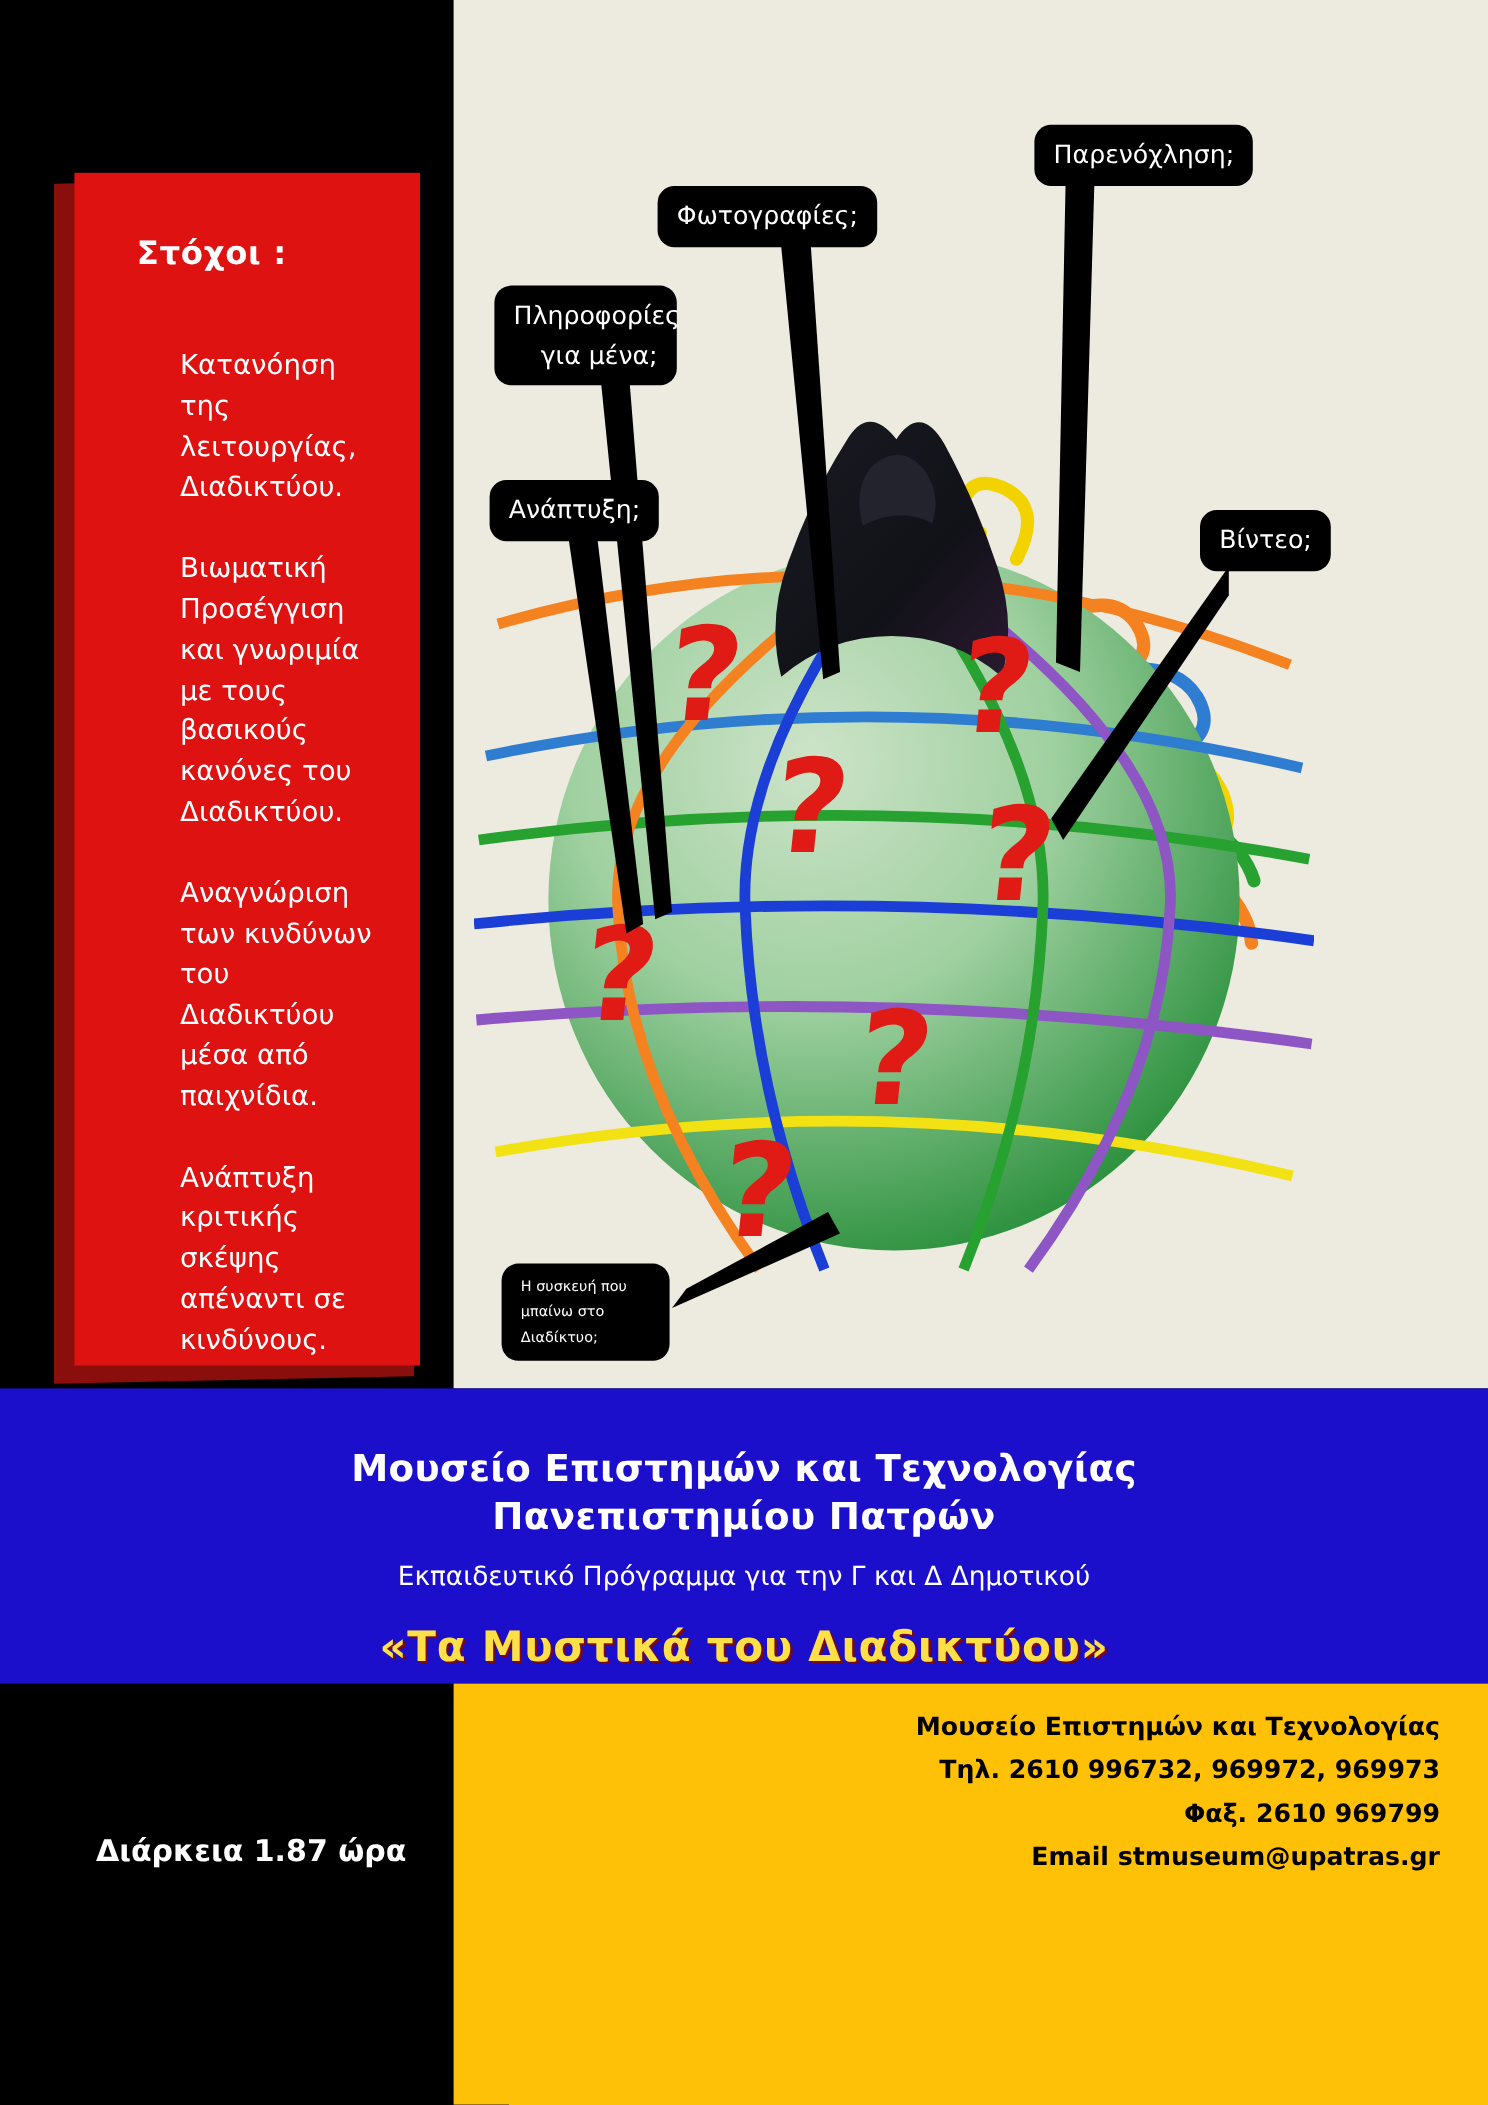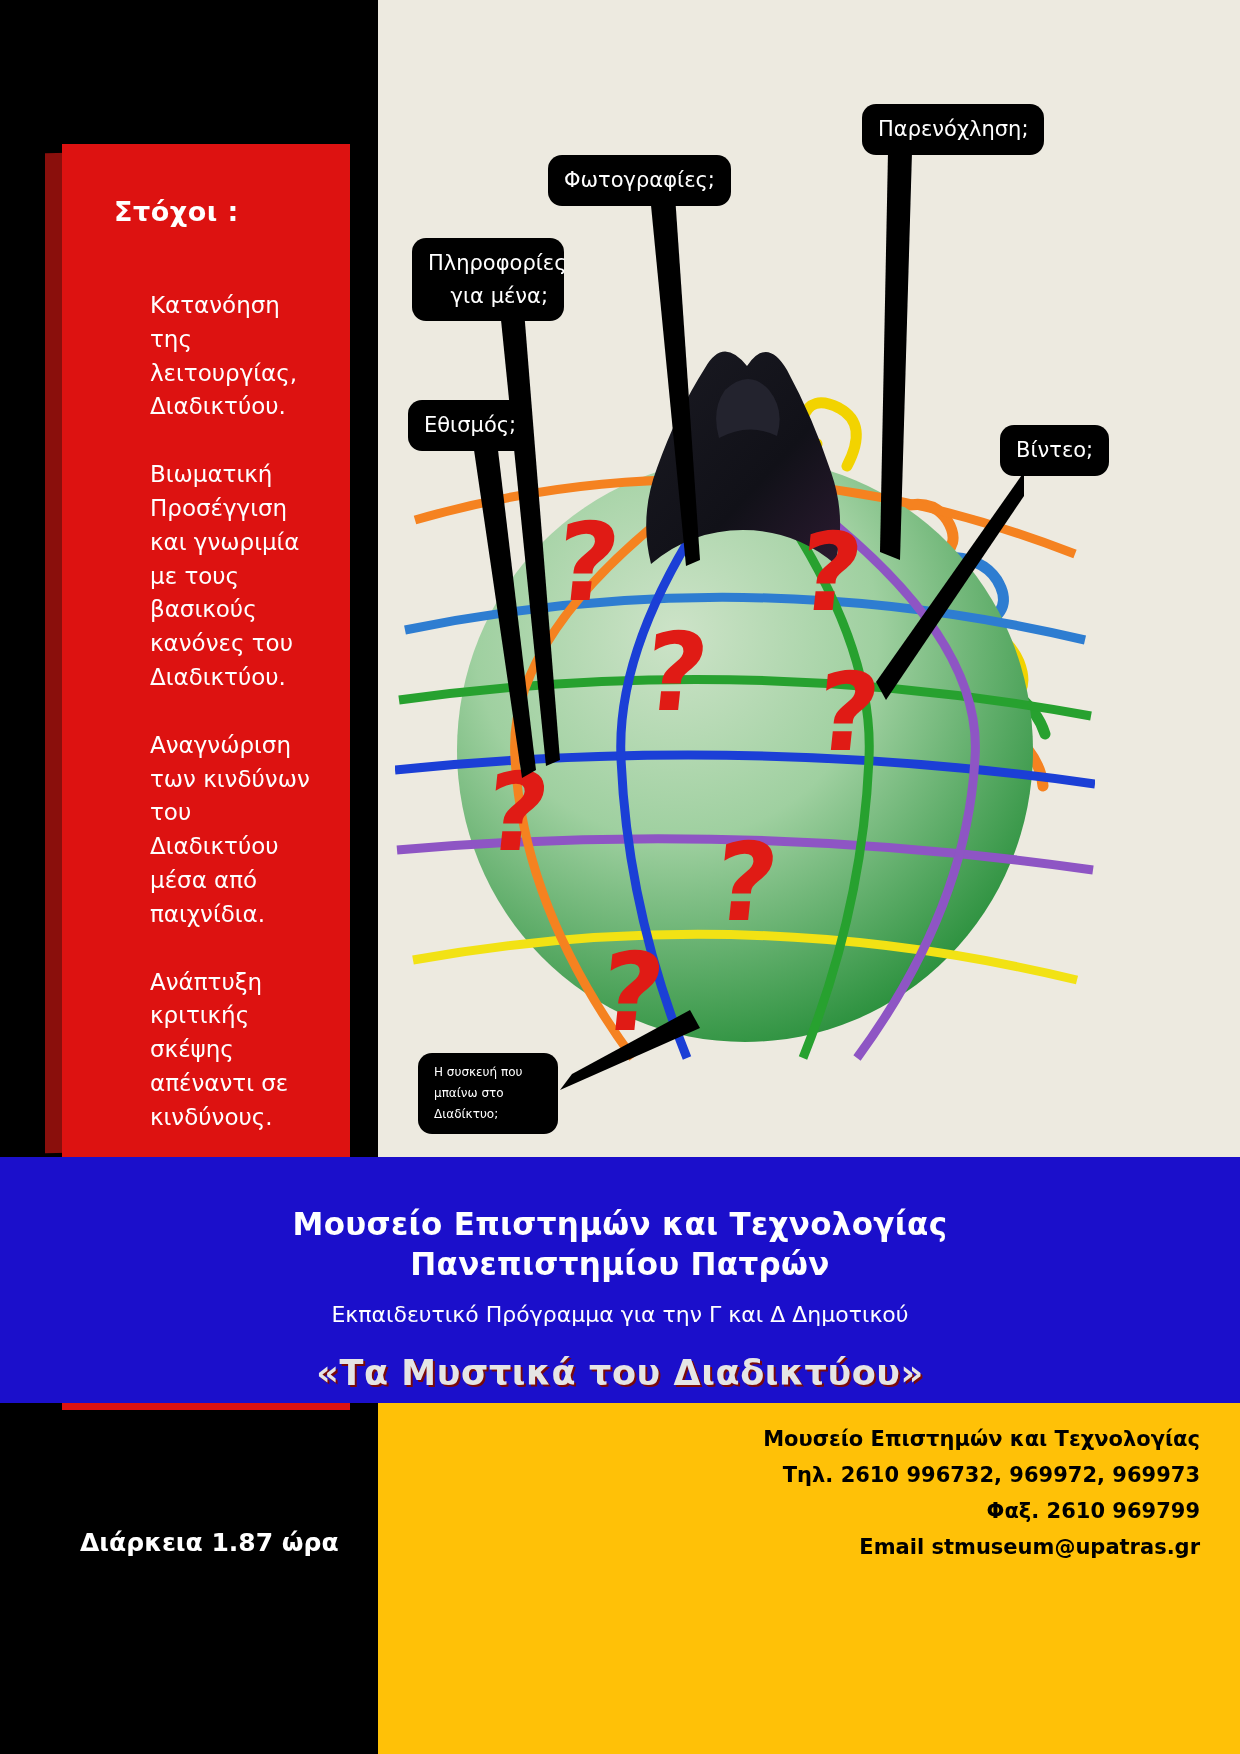--- a/index.html
+++ b/index.html
@@ -26,21 +26,21 @@
   .red-shadow {
     position: absolute;
     left: 45px; top: 150px;
     width: 300px; height: 1000px;
     background: #8a0f0c;
     transform: skewY(-1.2deg);
   }
   .red-box {
     position: absolute;
     left: 62px; top: 144px;
-    width: 288px; height: 1266px;
+    width: 288px; height: 994px;
     background: #dd1211;
     color: #ffffff;
     padding: 52px 30px 20px 52px;
   }
   .red-title {
     font-size: 27px;
     font-weight: bold;
     letter-spacing: .5px;
     margin-bottom: 62px;
   }
@@ -86,21 +86,21 @@
     padding-top: 48px;
     letter-spacing: .3px;
   }
   .blue-sub {
     font-size: 22px;
     padding-top: 18px;
   }
   .blue-red-title {
     font-size: 35px;
     font-weight: bold;
-    color: #e5e5e5;
+    color: #fde047;
     padding-top: 26px;
     letter-spacing: .6px;
     text-shadow: 2px 2px 0 #7a0a0a;
   }
 
   
   .yellow-box {
     position: absolute;
     left: 378px; top: 1403px; width: 862px; height: 351px;
     background: #ffc107;
@@ -202,21 +202,21 @@
     <polygon points="560,1090 572,1074 690,1010 700,1028" fill="#000"></polygon>
   </svg>
 
   <div class="bubble" style="left:862px; top:104px;">Παρενόχληση;</div>
 
   <div class="bubble" style="left:548px; top:155px;">Φωτογραφίες;</div>
 
   <div class="bubble" style="left:412px; top:238px; width:152px;text-align:right;">Πληροφορίες
 για μένα;</div>
 
-  <div class="bubble" style="left:408px; top:400px;">Εθισμός;</div>
+  <div class="bubble" style="left:408px; top:400px;">Ανάπτυξη;</div>
 
   <div class="bubble" style="left:1000px; top:425px;">Βίντεο;</div>
 
   <div class="bubble" style="left:418px; top:1053px; width:140px; font-size:12px; line-height:1.75;">Η συσκευή που
 μπαίνω  στο
 Διαδίκτυο;</div>
 
   <div class="red-shadow"></div>
   <div class="red-box">
     <div class="red-title">Στόχοι :</div>

